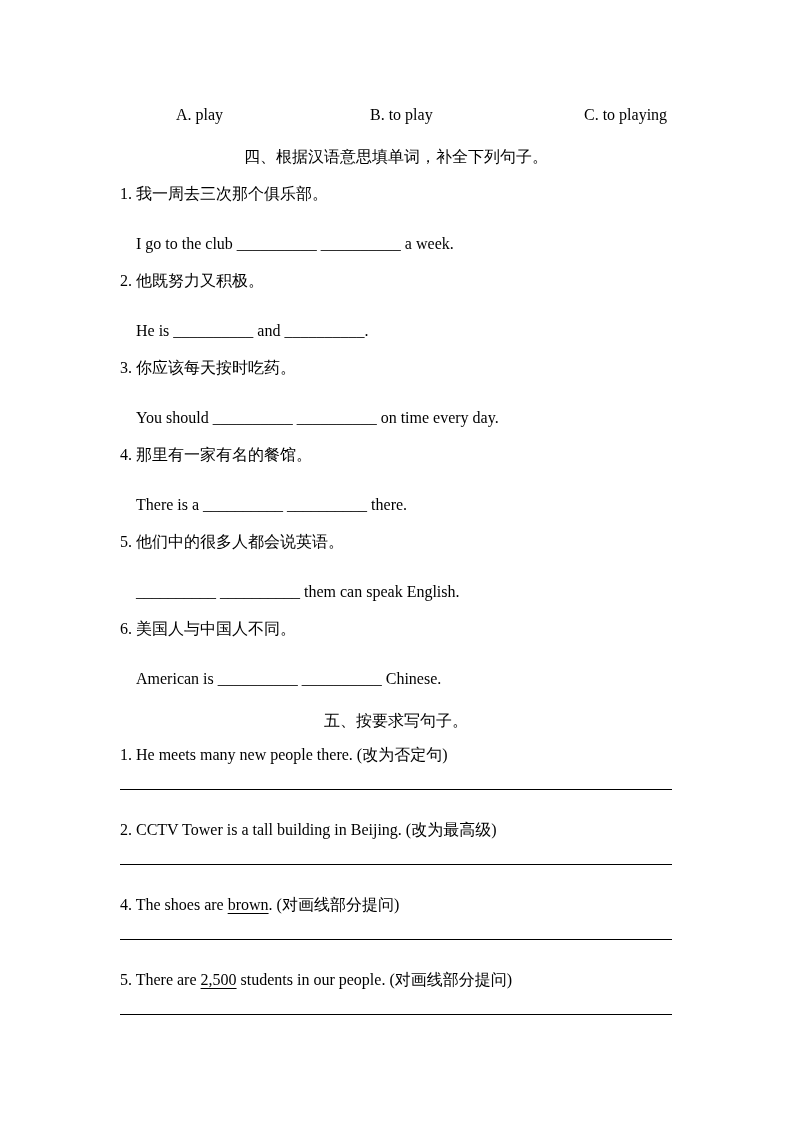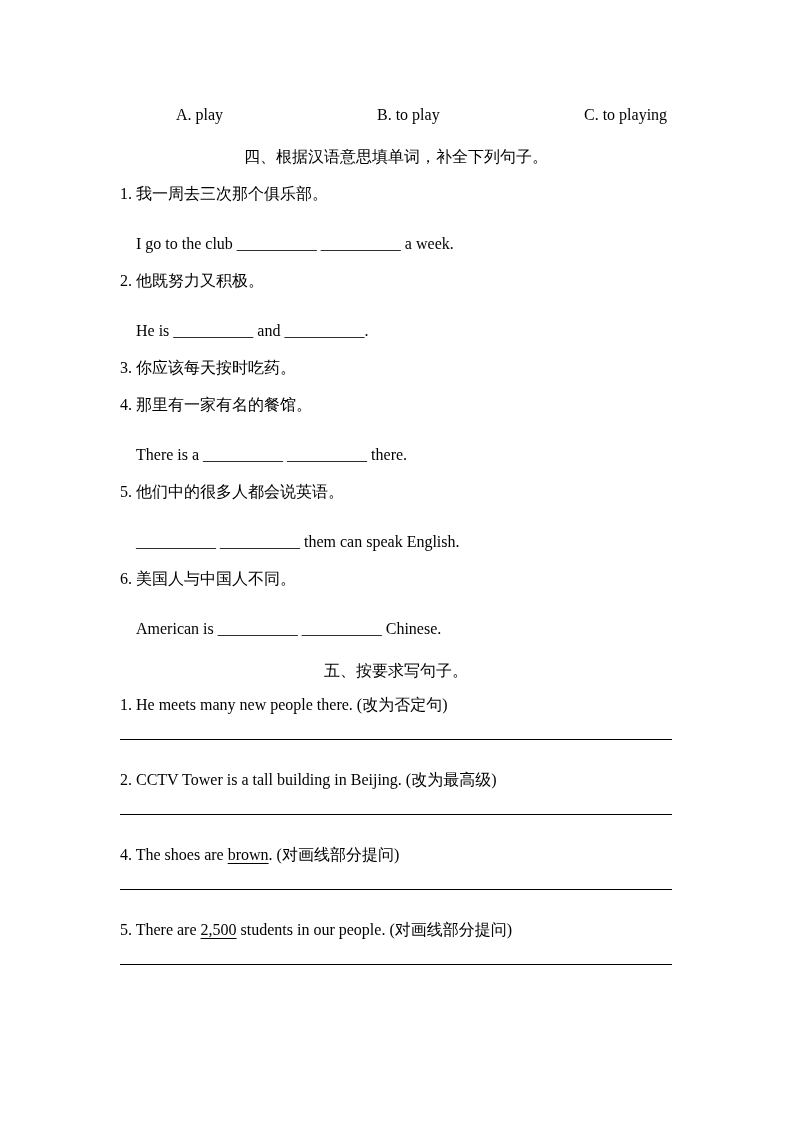--- a/index.html
+++ b/index.html
@@ -26,21 +26,21 @@
     position: relative;
     height: 20px;
   }
   .opt {
     position: absolute;
     top: 0;
     white-space: nowrap;
     line-height: 20px;
   }
   .opt-a { left: 56px; }
-  .opt-b { left: 257px; }
+  .opt-b { left: 250px; }
   .opt-c { left: 464px; }
   .sec-title { margin-top: 22px; text-align: center; }
   .cn { margin-top: 17px; }
   .en { margin-top: 30px; margin-left: 16px; }
   .q { margin-top: 30px; }
   .q-first { margin-top: 14px; }
   .answer-line {
     height: 0;
     border-bottom: 1px solid #000000;
     margin-top: 24px;
@@ -66,20 +66,21 @@
   <div>
     <div class="line cn">1. 我一周去三次那个俱乐部。</div>
     <div class="line en">I go to the club __________ __________ a week.</div>
   </div>
   <div>
     <div class="line cn">2. 他既努力又积极。</div>
     <div class="line en">He is __________ and __________.</div>
   </div>
   <div>
     <div class="line cn">3. 你应该每天按时吃药。</div>
+    <div class="line en">You should __________ __________ on time every day.</div>
   </div>
   <div>
     <div class="line cn">4. 那里有一家有名的餐馆。</div>
     <div class="line en">There is a __________ __________ there.</div>
   </div>
   <div>
     <div class="line cn">5. 他们中的很多人都会说英语。</div>
     <div class="line en">__________ __________ them can speak English.</div>
   </div>
   <div>

